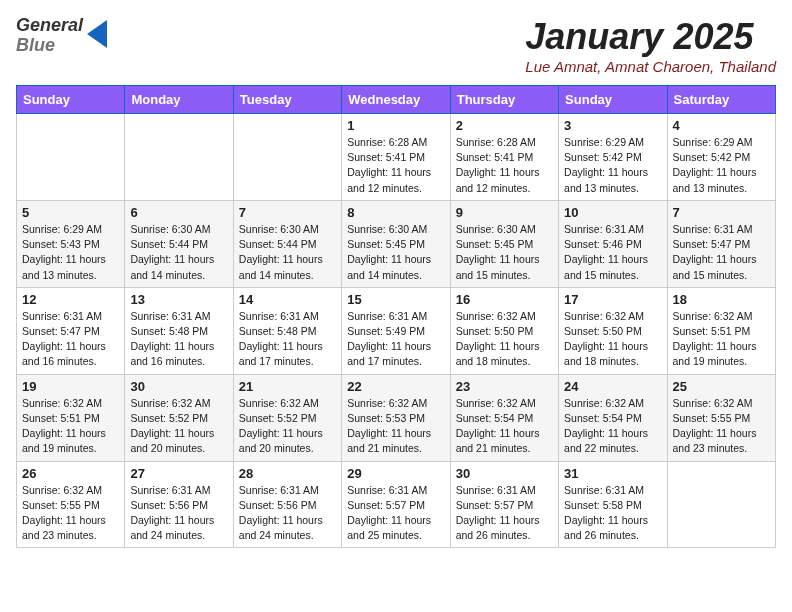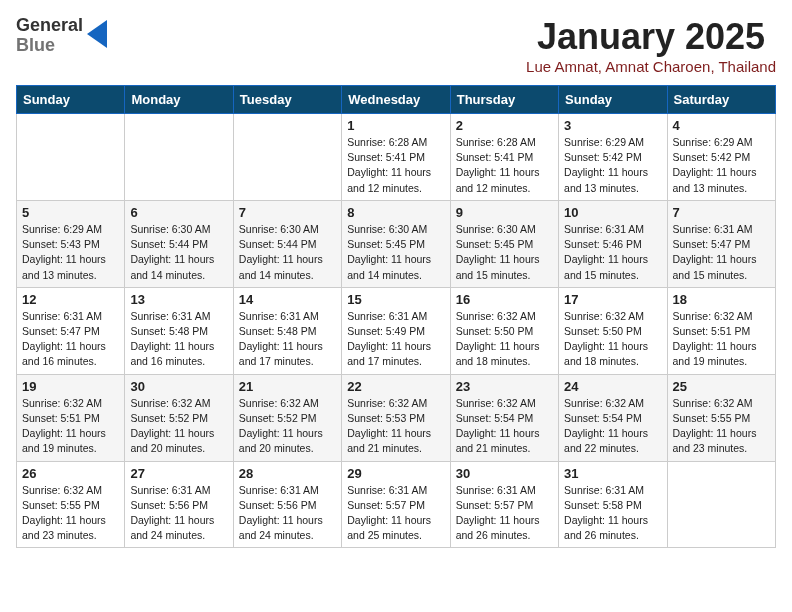--- a/index.html
+++ b/index.html
@@ -12,38 +12,40 @@
     }
     .header {
       display: flex;
       justify-content: space-between;
       align-items: flex-start;
       margin-bottom: 10px;
     }
     .logo {
       display: flex;
       align-items: center;
+      font-style: italic;
     }
     .logo-text {
       display: flex;
       flex-direction: column;
       font-size: 18px;
       font-weight: bold;
       line-height: 1.1;
     }
     .logo-general { color: #333; }
     .logo-blue { color: #737373; }
     .logo-icon {
       width: 20px;
       height: 28px;
       margin-left: 4px;
       margin-top: -4px;
     }
     .title-block {
-      text-align: center;
+      text-align: left;
+      font-style: italic;
     }
     .month-title {
       font-size: 36px;
       font-weight: bold;
       color: #222;
     }
     .location {
       font-size: 15px;
       color: #7f1d1d;
     }
@@ -74,21 +76,21 @@
       margin-bottom: 2px;
     }
     .day-info {
       font-size: 10.5px;
       line-height: 1.45;
       color: #222;
     }
     .empty { background: #f9f9f9; }
     tr:nth-child(even) td { background: #f5f5f5; }
     tr:nth-child(odd) td { background: #ffffff; }
-    .calendar thead tr th { background: #0c4a6e; }
+    .calendar thead tr th { background: #8b5cf6; }
   </style>
 </head>
 <body>
 
 <div class="header">
   <div class="logo">
     <div class="logo-text">
       <span class="logo-general">General</span>
       <span class="logo-blue">Blue</span>
     </div>

